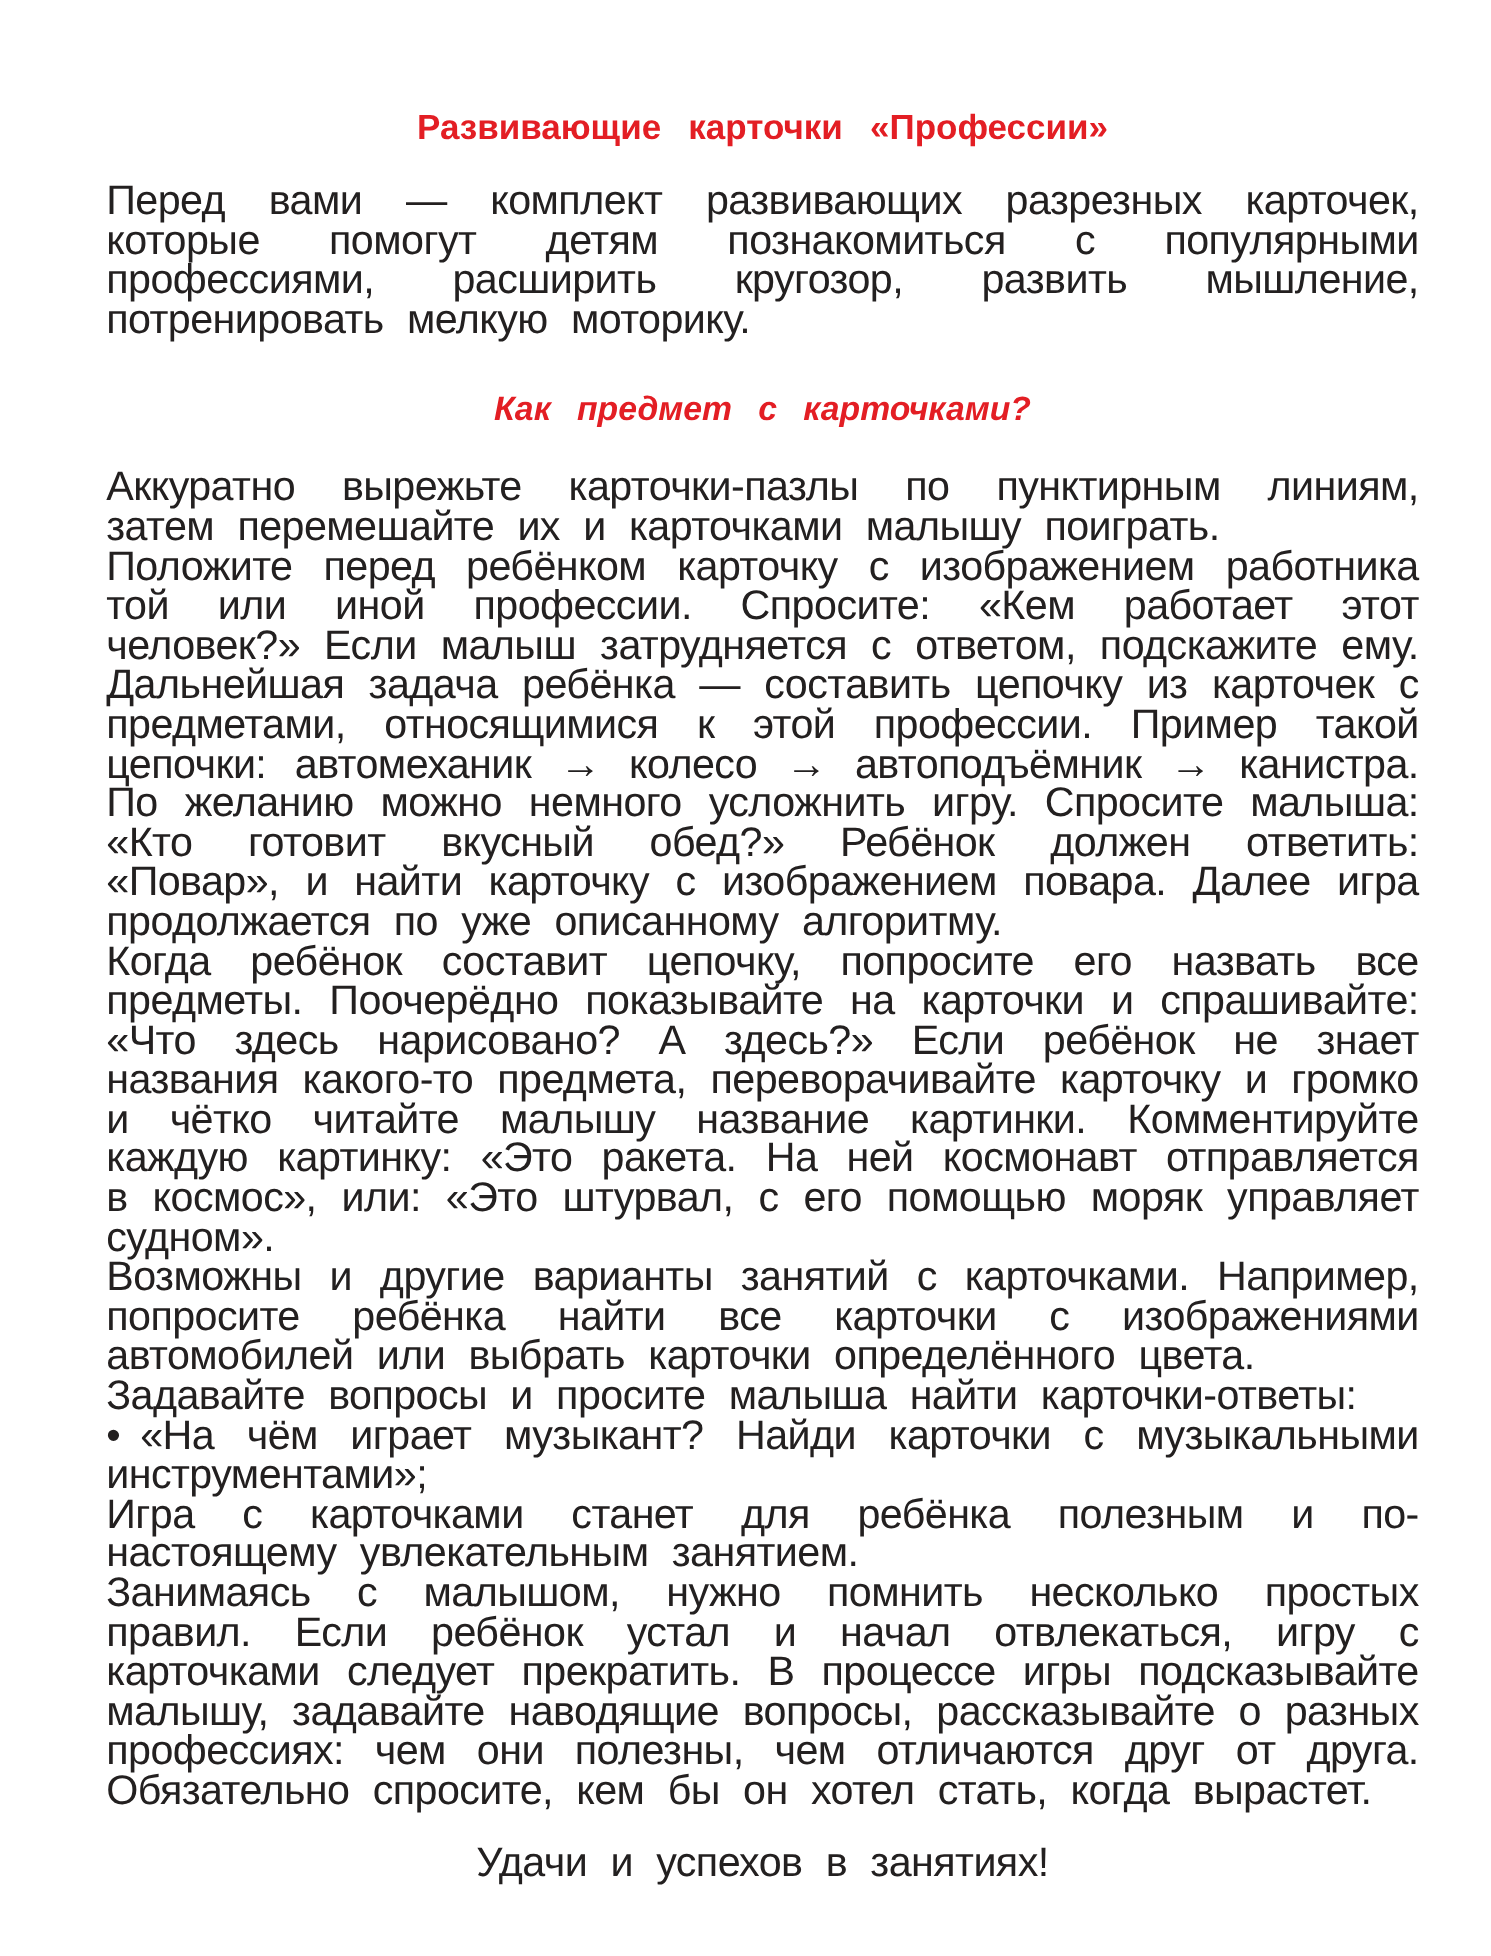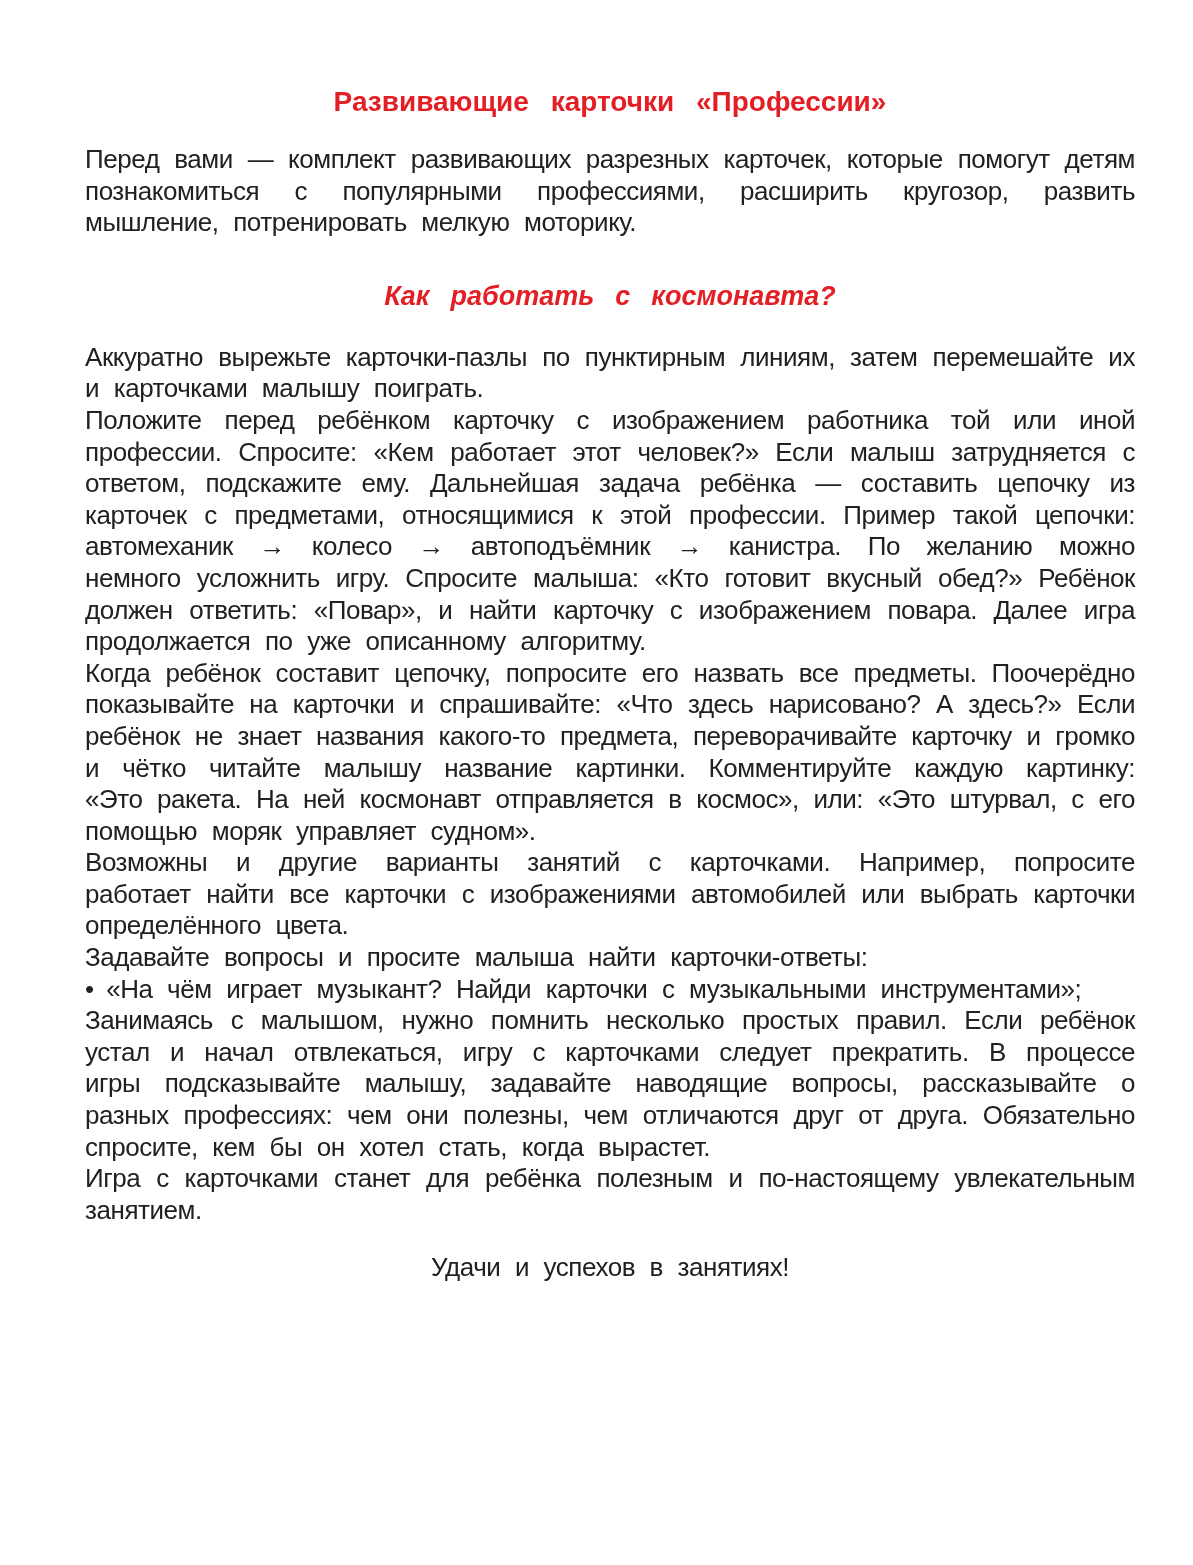--- a/index.html
+++ b/index.html
@@ -23,21 +23,21 @@
     margin: 0 0 26px 0;
     text-align: center;
     color: var(--accent);
     font-size: 28px;
     font-weight: bold;
     word-spacing: 0.5em;
     letter-spacing: 0;
   }
   .intro, .para, .closing {
     margin: 0;
-    font-size: 26px;
+    font-size: 33px;
     line-height: 31.6px;
     letter-spacing: -0.45px;
     word-spacing: 0.3em;
   }
   .intro, .para {
     text-align: justify;
   }
   .subtitle {
     margin: 42px 0 30px 0;
     text-align: center;
@@ -53,27 +53,27 @@
   }
 </style>
 </head>
 <body>
 
 <div class="page">
   <h1 class="title">Развивающие карточки «Профессии»</h1>
 
   <p class="intro">Перед вами — комплект развивающих разрезных карточек, которые помогут детям познакомиться с популярными профессиями, расширить кругозор, развить мышление, потренировать мелкую моторику.</p>
 
-  <h2 class="subtitle">Как работать с космонавта?</h2>
+  <h2 class="subtitle">Как предмет с карточками?</h2>
 
   <div class="body-text" id="body-paragraphs">
       <p class="para">Аккуратно вырежьте карточки-пазлы по пунктирным линиям, затем перемешайте их и карточками малышу поиграть.</p>
       <p class="para">Положите перед ребёнком карточку с изображением работника той или иной профессии. Спросите: «Кем работает этот человек?» Если малыш затрудняется с ответом, подскажите ему. Дальнейшая задача ребёнка — составить цепочку из карточек с предметами, относящимися к этой профессии. Пример такой цепочки: автомеханик → колесо → автоподъёмник → канистра. По желанию можно немного усложнить игру. Спросите малыша: «Кто готовит вкусный обед?» Ребёнок должен ответить: «Повар», и найти карточку с изображением повара. Далее игра продолжается по уже описанному алгоритму.</p>
       <p class="para">Когда ребёнок составит цепочку, попросите его назвать все предметы. Поочерёдно показывайте на карточки и спрашивайте: «Что здесь нарисовано? А здесь?» Если ребёнок не знает названия какого-то предмета, переворачивайте карточку и громко и чётко читайте малышу название картинки. Комментируйте каждую картинку: «Это ракета. На ней космонавт отправляется в космос», или: «Это штурвал, с его помощью моряк управляет судном».</p>
-      <p class="para">Возможны и другие варианты занятий с карточками. Например, попросите работает найти все карточки с изображениями автомобилей или выбрать карточки определённого цвета.</p>
+      <p class="para">Возможны и другие варианты занятий с карточками. Например, попросите ребёнка найти все карточки с изображениями автомобилей или выбрать карточки определённого цвета.</p>
       <p class="para">Задавайте вопросы и просите малыша найти карточки-ответы:</p>
       <p class="para">• «На чём играет музыкант? Найди карточки с музыкальными инструментами»;</p>
+      <p class="para">Игра с карточками станет для ребёнка полезным и по-настоящему увлекательным занятием.</p>
       <p class="para">Занимаясь с малышом, нужно помнить несколько простых правил. Если ребёнок устал и начал отвлекаться, игру с карточками следует прекратить. В процессе игры подсказывайте малышу, задавайте наводящие вопросы, рассказывайте о разных профессиях: чем они полезны, чем отличаются друг от друга. Обязательно спросите, кем бы он хотел стать, когда вырастет.</p>
-      <p class="para">Игра с карточками станет для ребёнка полезным и по-настоящему увлекательным занятием.</p>
     </div>
 
   <p class="closing">Удачи и успехов в занятиях!</p>
 </div>
 
 </body></html>

